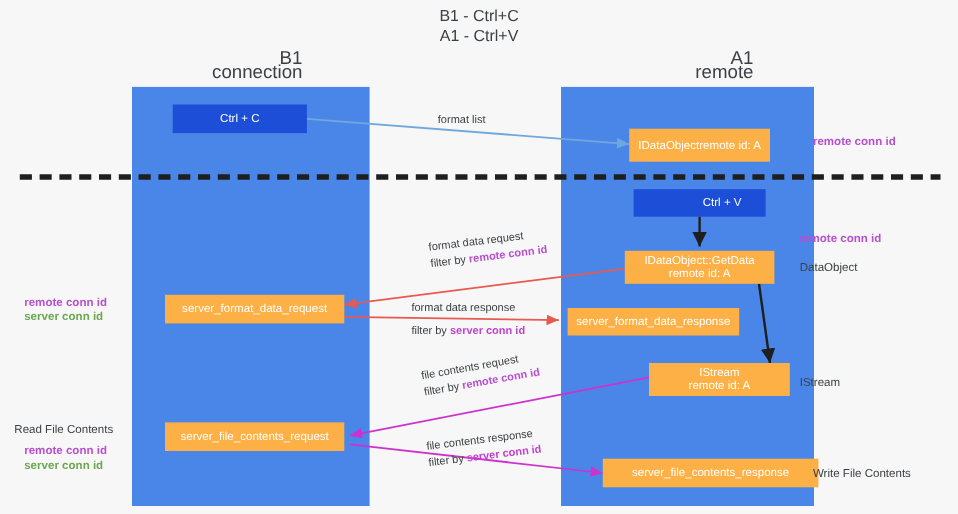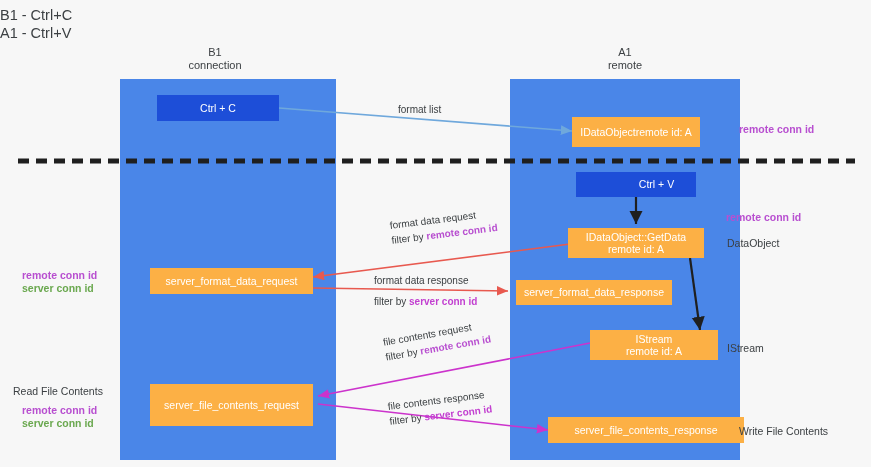--- a/index.html
+++ b/index.html
@@ -8,27 +8,27 @@
     background:#f7f7f7;
     font-family:"Liberation Sans", sans-serif;
     overflow:hidden;
     position:relative;
   }
   #canvas{position:absolute;left:0;top:0;width:871px;height:467px;}
   .abs{position:absolute;}
 
   
   .title{
-    left:0;top:6px;width:871px;text-align:left;
+    left:0;top:6px;width:871px;text-align:center;
     font-size:14.5px;color:#3c4043;line-height:18px;
   }
 
   
   .colhead{
-    font-size:11px;color:#3c4043;text-align:center;line-height:13px;
+    font-size:17px;color:#3c4043;text-align:right;line-height:13px;
   }
 
   
   .panel{background:#4a86e8;}
 
   
   .box{
     box-sizing:border-box;
     display:flex;align-items:center;justify-content:center;
     text-align:center;color:#ffffff;font-size:10.5px;line-height:12.5px;
@@ -106,21 +106,21 @@
   </svg>
 
   <div class="abs box green" style="left:157px;top:95px;width:122px;height:26px;">
     <span>Ctrl + C</span>
   </div>
 
   <div class="abs box orange" style="left:150px;top:268px;width:163px;height:26px;">
     <span>server_format_data_request</span>
   </div>
 
-  <div class="abs box orange" style="left:150px;top:384px;width:163px;height:42px;">
+  <div class="abs box orange" style="left:150px;top:384px;width:163px;height:26px;">
     <span>server_file_contents_request</span>
   </div>
 
   <div class="abs box orange" style="left:572px;top:117px;width:128px;height:30px;flex-direction:row;">
     <span>IDataObject</span>
     <span>remote id: A</span>
   </div>
 
   <div class="abs box green" style="left:576px;top:172px;width:120px;height:25px;padding-left:41px;">
     <span>Ctrl + V</span>

